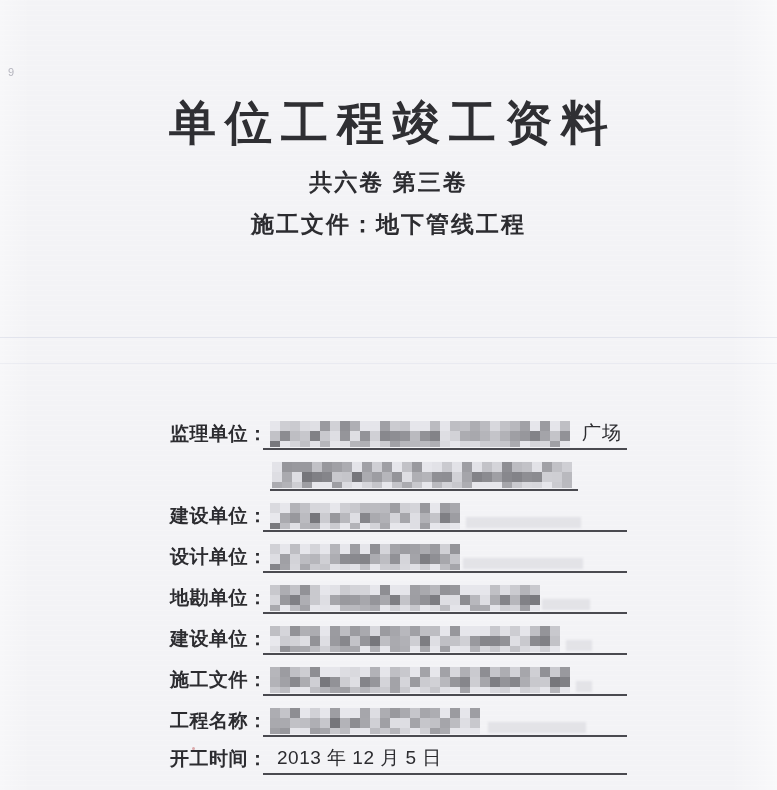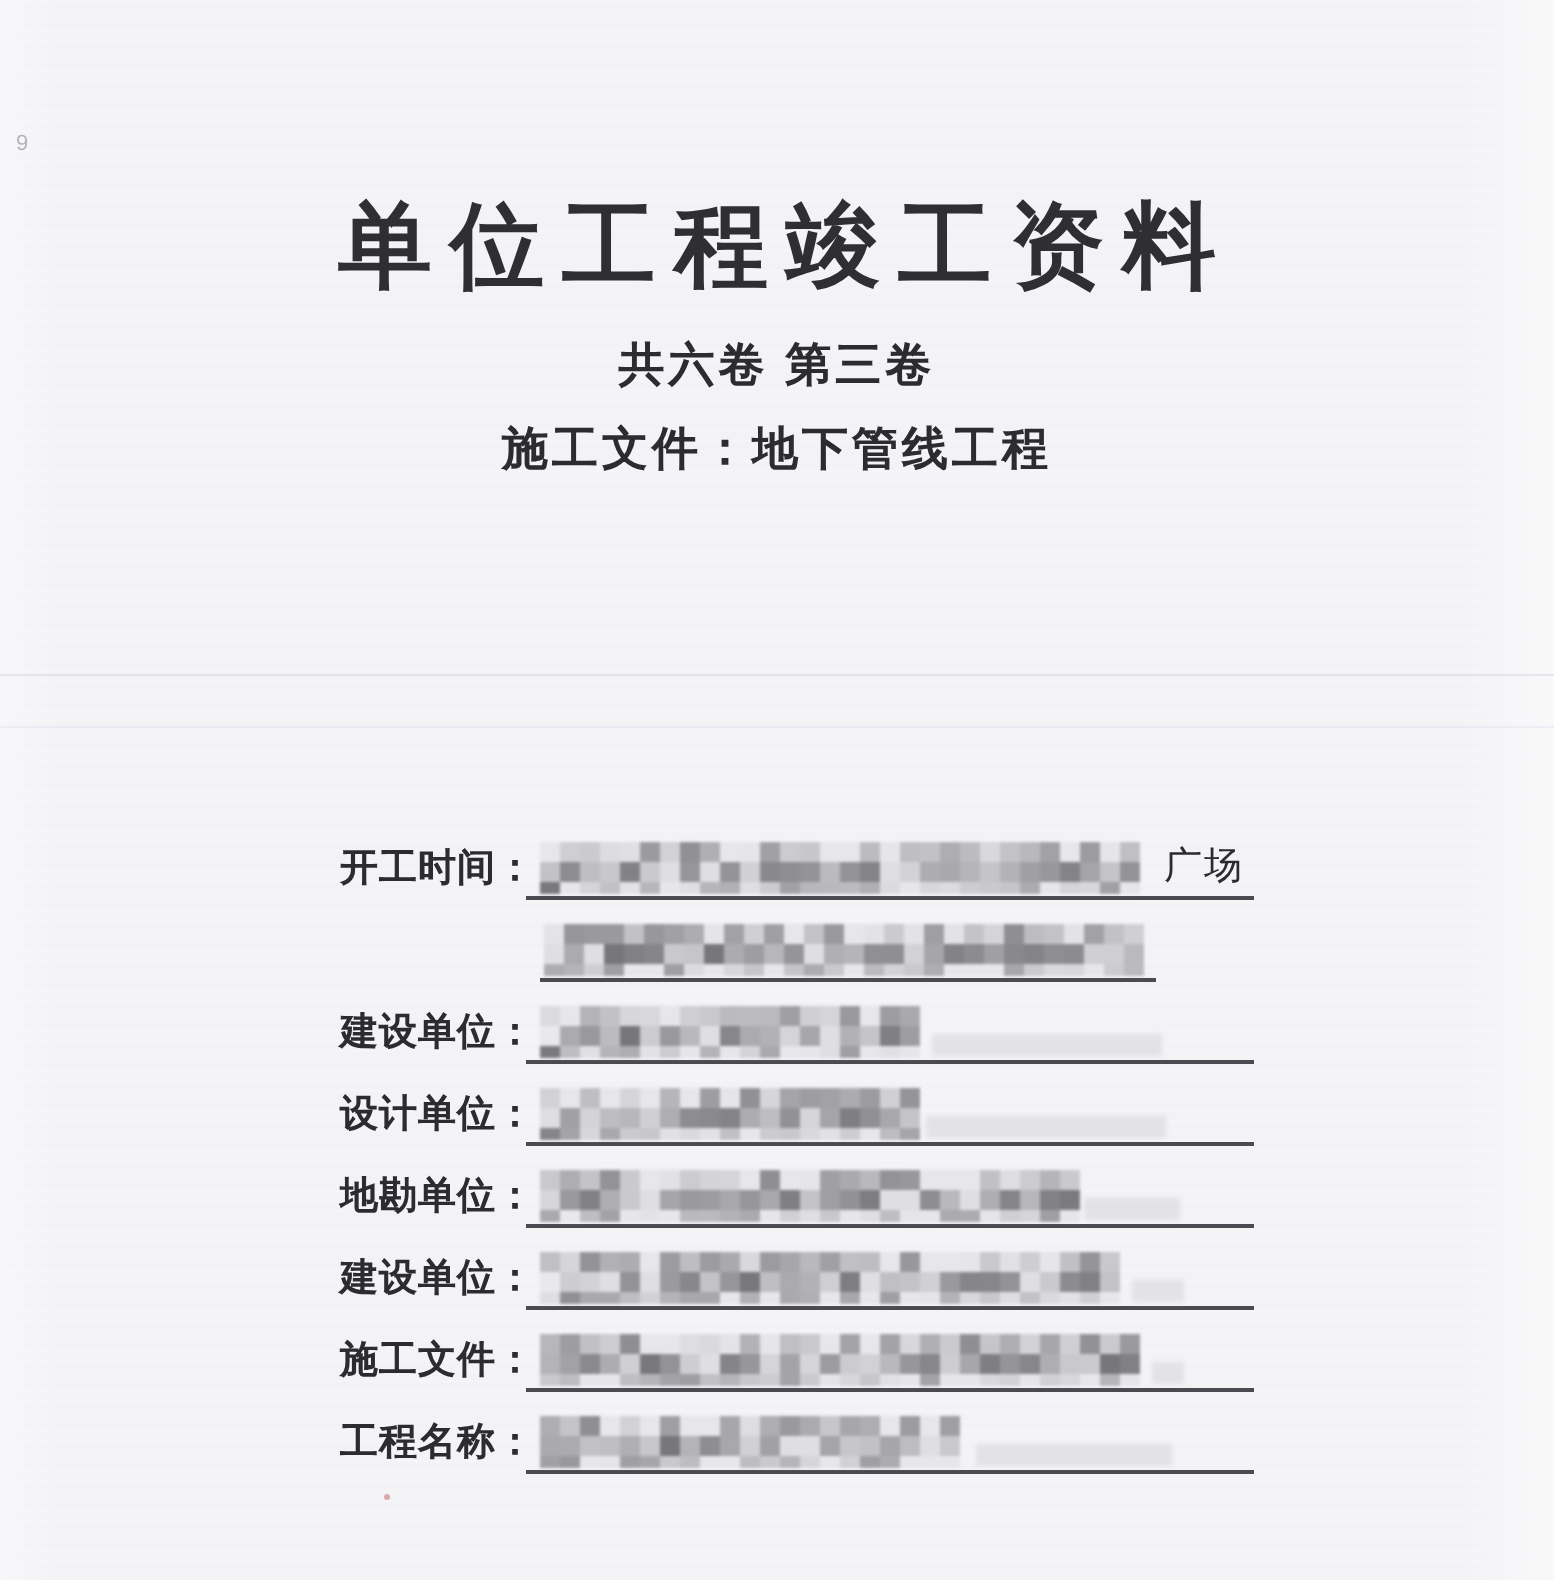--- a/index.html
+++ b/index.html
@@ -76,21 +76,21 @@
   <div class="doc-title">单位工程竣工资料</div>
 
   <div class="subtitles">
     <div class="subtitle-line">共六卷 第三卷</div>
     <div class="subtitle-line">施工文件：地下管线工程</div>
   </div>
 
   <div class="form">
 
     <div class="frow">
-      <div class="flabel">开工时间：</div>
+      <div class="flabel">监理单位：</div>
       <div class="fval">
         <div class="mosaic" style="left:7px;width:307px;">
             <span style="background: rgb(230, 230, 235);"></span>
             <span style="background: rgb(206, 206, 211);"></span>
             <span style="background: rgb(202, 202, 207);"></span>
             <span style="background: rgb(220, 220, 225);"></span>
             <span style="background: rgb(223, 223, 228);"></span>
             <span style="background: rgb(154, 154, 159);"></span>
             <span style="background: rgb(209, 209, 214);"></span>
             <span style="background: rgb(144, 144, 149);"></span>
@@ -761,15 +761,21 @@
             <span style="background: rgb(159, 159, 164);"></span>
             <span style="background: rgb(171, 171, 176);"></span>
             <span style="background: rgb(230, 230, 235);"></span>
             <span style="background: rgb(230, 230, 235);"></span>
             <span style="background: rgb(230, 230, 235);"></span>
           </div>
         <div class="tail" style="left:225px;width:98px;"></div>
       </div>
     </div>
 
+    <div class="frow last">
+      <div class="flabel">开工时间：</div>
+      <div class="fval">
+        <span class="dateval">2013 年 12 月 5 日</span>
+      </div>
+    </div>
 
   </div>
 </div>
 
 </body></html>

